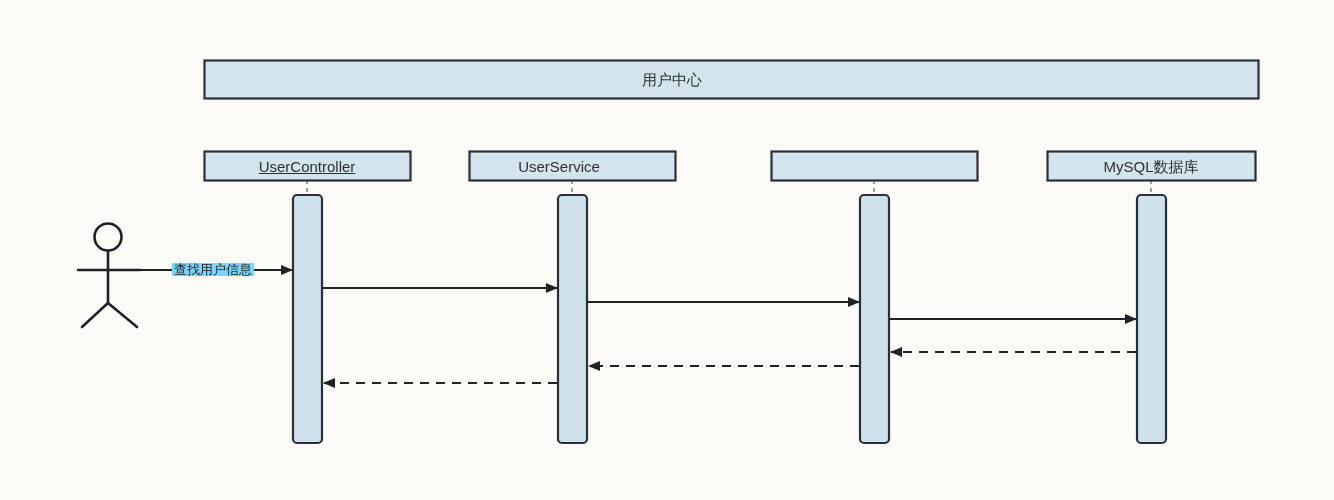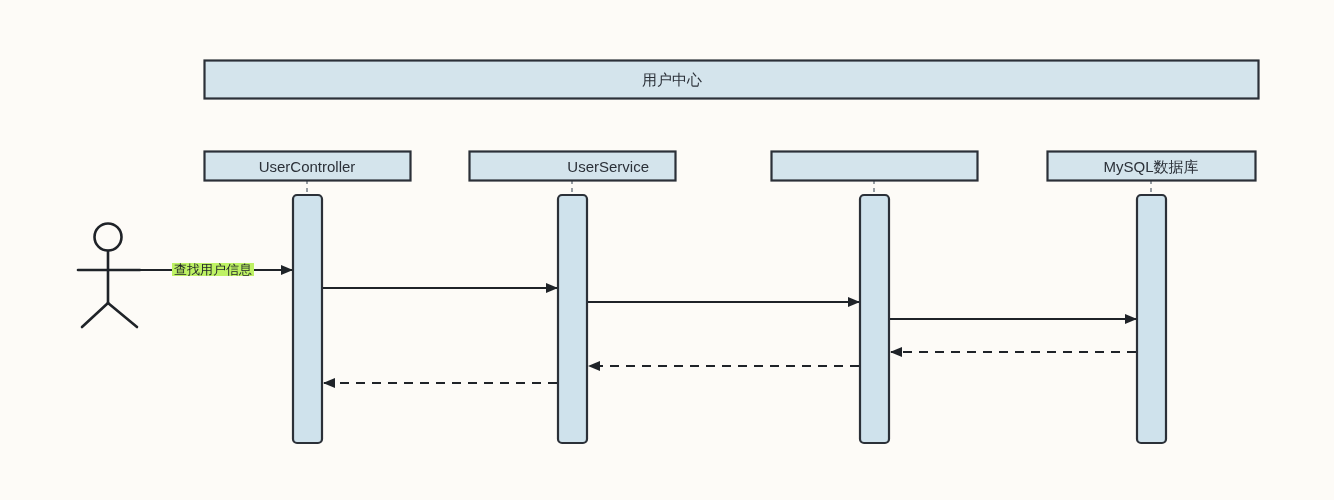--- a/index.html
+++ b/index.html
@@ -41,21 +41,21 @@
     font-size: 15px;
     color: #2b3038;
   }
   .participant-text {
     font-size: 15px;
     color: #2b3038;
   }
   .msg-label {
     font-size: 13px;
     color: #1f2328;
-    background: #bef264;
+    background: #7dd3fc;
     padding: 0 2px;
   }
   
   .watermark {
     position: absolute;
     left: 1180px;
     top: 441px;
     display: flex;
     align-items: center;
     gap: 7px;
@@ -134,20 +134,20 @@
       <line x1="1136" y1="352" x2="891" y2="352" stroke-dasharray="9 7" marker-end="url(#arrowDash)"></line>
 
       <line x1="859" y1="366" x2="589" y2="366" stroke-dasharray="9 7" marker-end="url(#arrowDash)"></line>
 
       <line x1="557" y1="383" x2="324" y2="383" stroke-dasharray="9 7" marker-end="url(#arrowDash)"></line>
     </g>
   </svg>
 
   <div class="txt title-text" style="left:204px; top:72px; width:936px; text-align:center;">用户中心</div>
 
-  <div class="txt participant-text" style="left:204px; top:159px; width:206px; text-align:center;">UserController</div>
-  <div class="txt participant-text" style="left:469px; top:159px; width:180px; text-align:right;">UserService</div>
+  <div class="txt participant-text" style="left:204px; top:159px; width:206px; text-align:center;text-decoration:underline;">UserController</div>
+  <div class="txt participant-text" style="left:469px; top:159px; width:180px; text-align:center;">UserService</div>
   <div class="txt participant-text" style="left:1047px; top:159px; width:208px; text-align:center;">MySQL数据库</div>
 
   <div class="txt msg-label" style="left:172px; top:263px;">查找用户信息</div>
 
 
 </div>
 
 </body></html>

